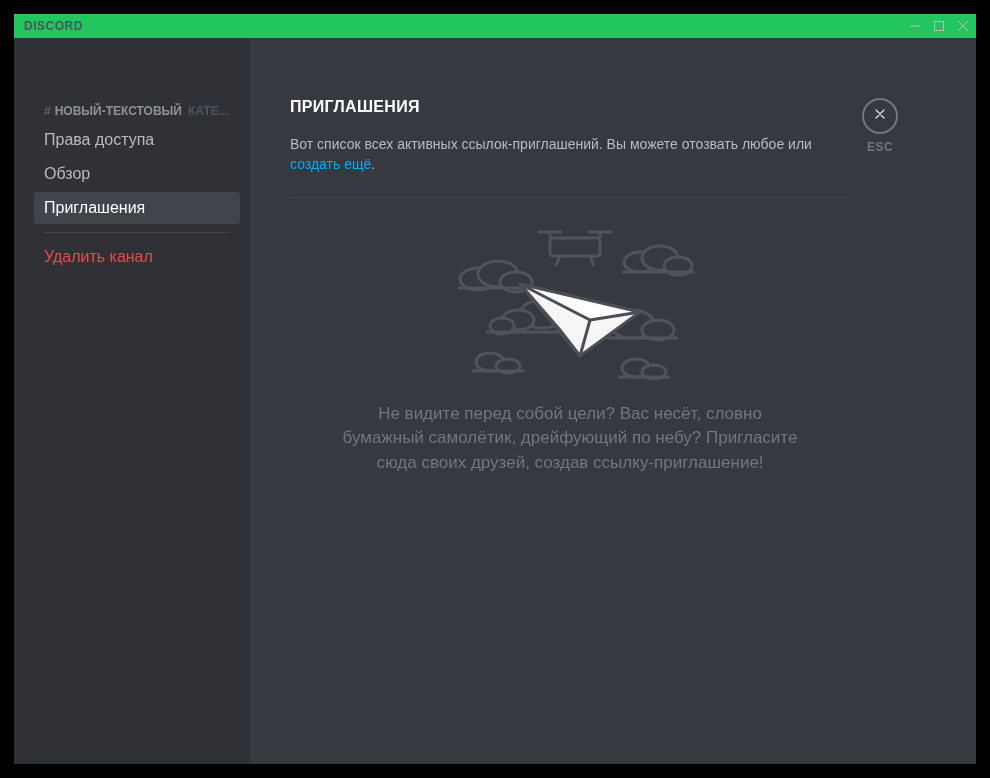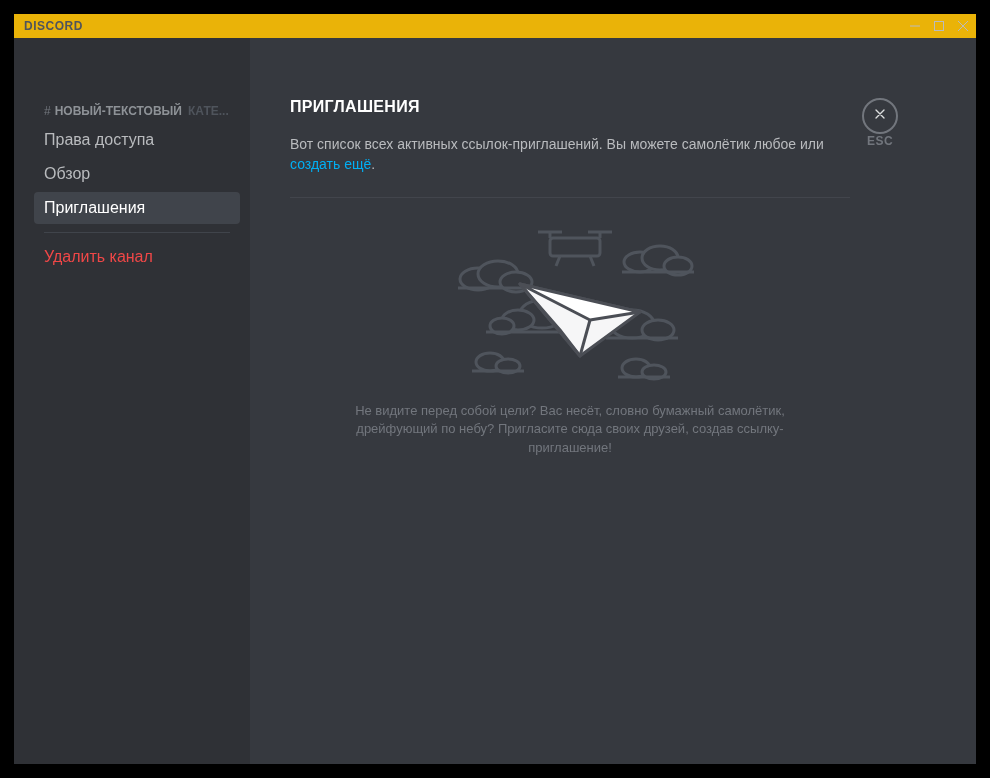--- a/index.html
+++ b/index.html
@@ -1,21 +1,21 @@
 <!DOCTYPE html>
 <html><head>
 <meta charset="utf-8">
 <style>
   * { box-sizing: border-box; margin: 0; padding: 0; }
   html, body { width: 990px; height: 778px; overflow: hidden; background: #000; }
   body { font-family: "Whitney", "Helvetica Neue", Helvetica, Arial, sans-serif; }
 
   .frame {
     position: absolute; left: 14px; top: 14px; right: 14px; bottom: 14px;
-    background: #eab308;
+    background: #22c55e;
     display: flex; flex-direction: column;
   }
   .titlebar {
     height: 24px; display: flex; align-items: center; justify-content: space-between;
     padding: 0 8px 0 10px; color: #4f545c;
     flex-shrink: 0;
   }
   .titlebar-left { font-size: 12px; font-weight: 800; letter-spacing: 0.5px; color: #4f545c; }
   .titlebar-icons { display: flex; gap: 14px; align-items: center; color: #b9bbbe; }
   .titlebar-icons span { width: 10px; display: inline-flex; justify-content: center; }
@@ -67,36 +67,36 @@
   }
   .empty-art {
     width: 280px; height: 170px; margin: 0 auto 12px auto;
   }
   .empty-title {
     font-size: 16px; font-weight: 700; color: #72767d;
     text-transform: uppercase; letter-spacing: 0.3px;
     margin: 18px 0 10px 0;
   }
   .empty-body {
-    font-size: 13px; color: #72767d; line-height: 1.45;
+    font-size: 17px; color: #72767d; line-height: 1.45;
     max-width: 460px; margin: 16px auto;
   }
 
   .close-col {
     width: 60px; flex-shrink: 0; padding-top: 0;
     display: flex; flex-direction: column; align-items: center;
   }
   .close-btn {
     width: 36px; height: 36px; border: 2px solid #72767d; border-radius: 50%;
     display: flex; align-items: center; justify-content: center;
     color: #dcddde; cursor: pointer;
   }
   .close-btn svg { width: 16px; height: 16px; }
   .esc-label {
-    font-size: 12px; font-weight: 600; color: #72767d; 
+    font-size: 12px; font-weight: 600; color: #72767d; margin-top: 6px;
     letter-spacing: 0.5px;
   }
 </style>
 </head>
 <body>
 
 <div class="frame">
   <div class="titlebar">
     <div class="titlebar-left">DISCORD</div>
     <div class="titlebar-icons">
@@ -138,21 +138,21 @@
       <div class="sidebar-sep"></div>
       <div class="sidebar-item danger">
         <span>Удалить канал</span>
       </div>
     </div>
 
     <div class="content-column">
       <div class="content-inner">
         <div class="section-title">ПРИГЛАШЕНИЯ</div>
         <div class="section-desc">
-          <span>Вот список всех активных ссылок-приглашений. Вы можете самолётик любое или </span><a href="#">создать ещё</a><span>.</span>
+          <span>Вот список всех активных ссылок-приглашений. Вы можете отозвать любое или </span><a href="#">создать ещё</a><span>.</span>
         </div>
         <div class="divider"></div>
 
         <div class="empty-wrap">
           <div class="empty-art">
             <svg width="280" height="170" viewBox="0 0 280 170">
 
               <g stroke="#4f545c" stroke-width="3" fill="#36393f">
                 <ellipse cx="48" cy="63" rx="18" ry="11"></ellipse>
                 <ellipse cx="68" cy="58" rx="20" ry="13"></ellipse>

